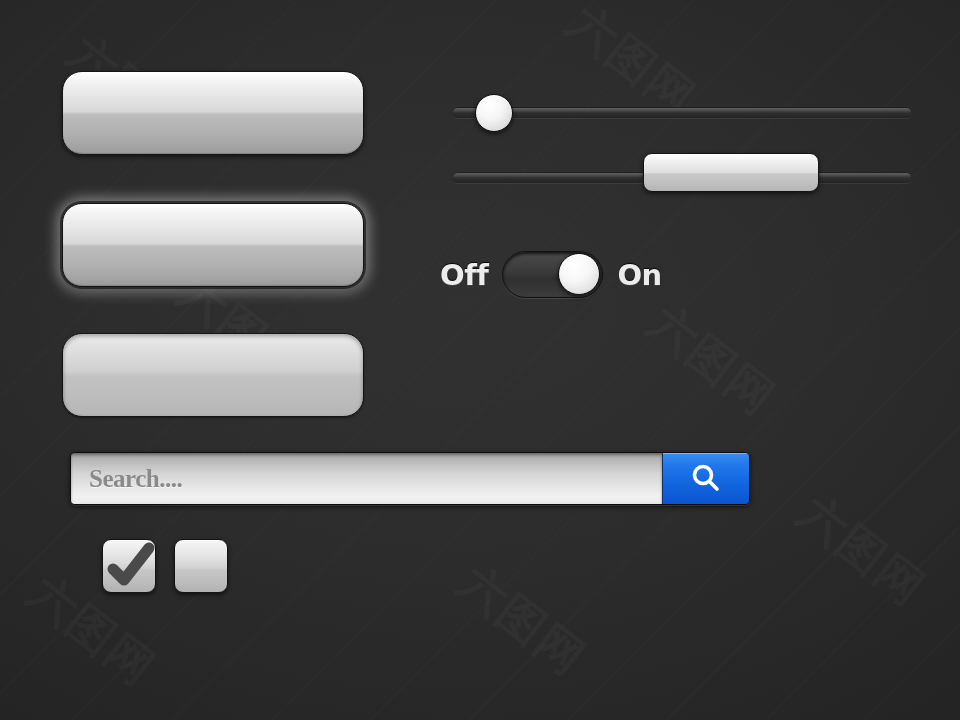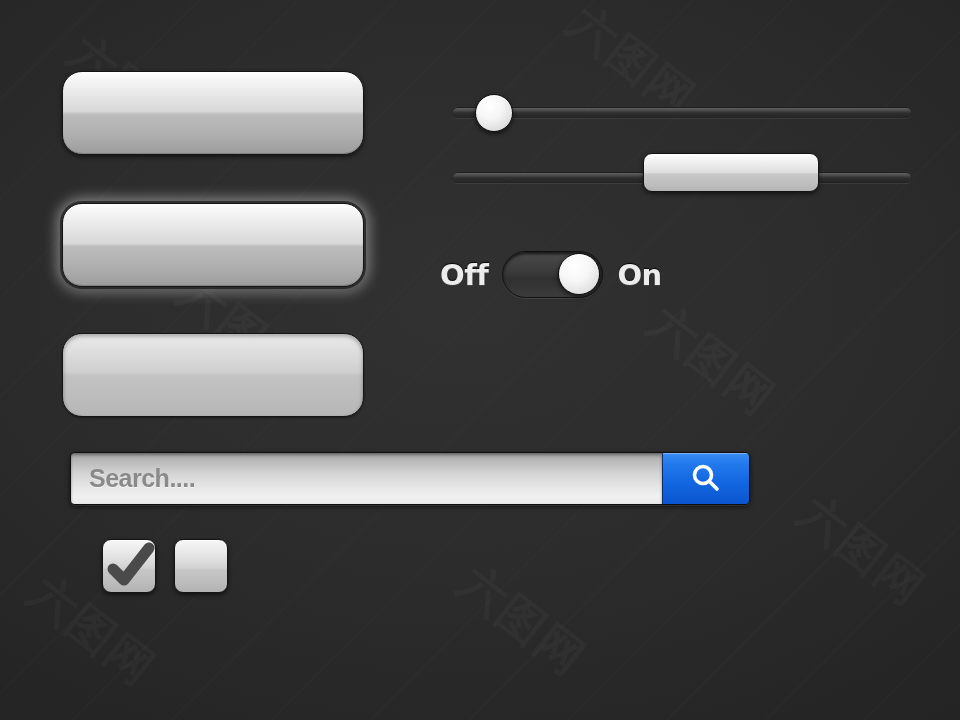--- a/index.html
+++ b/index.html
@@ -202,21 +202,21 @@
     padding-left: 18px;
     background: linear-gradient(to bottom,
         #9d9d9d 0%, #b5b5b5 12%, #d4d4d4 40%,
         #e6e6e6 66%, #f1f1f1 86%, #e9e9e9 100%);
     box-shadow: inset 0 2px 3px rgba(0,0,0,0.35);
   }
   #search-placeholder {
     font-size: 25px;
     font-weight: bold;
     color: #8a8a8a;
-    font-family: Liberation Sans, sans-serif;
+    font-family: Liberation Serif, serif;
     letter-spacing: -0.5px;
     text-shadow: 0 1px 0 rgba(255,255,255,0.55);
   }
   #search-button {
     width: 86px;
     display: flex;
     align-items: center;
     justify-content: center;
     border-left: 1px solid #0b2f66;
     background: linear-gradient(to bottom,

